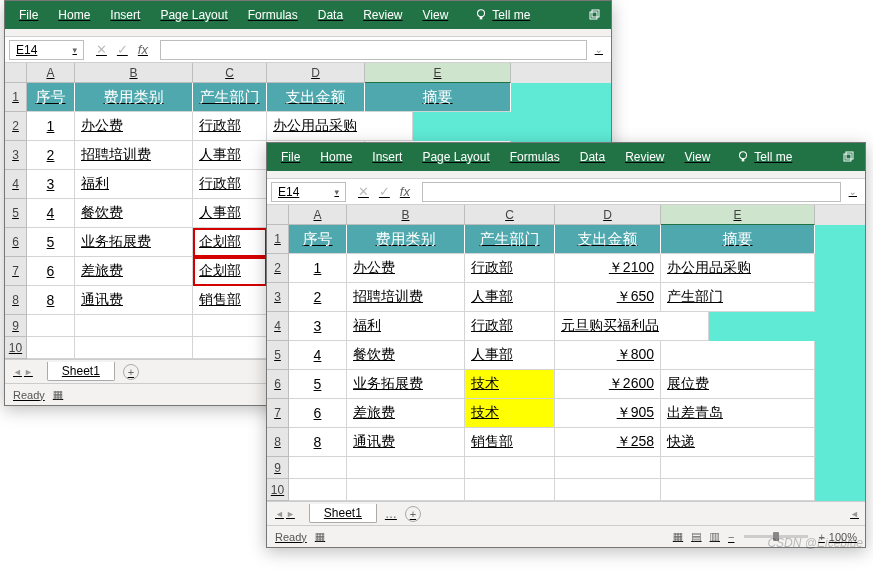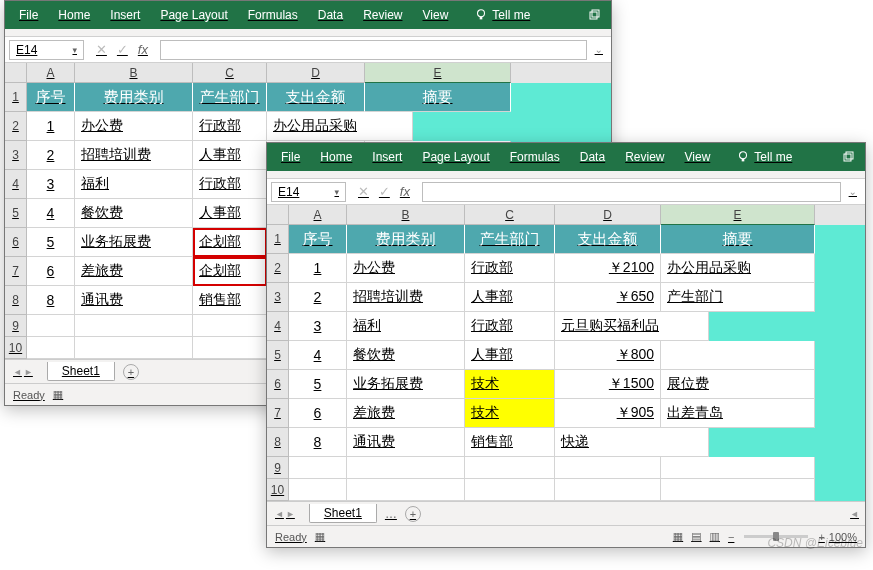--- a/index.html
+++ b/index.html
@@ -306,36 +306,37 @@
           <div class="cell cB">餐饮费</div>
           <div class="cell cC">人事部</div>
           <div class="cell cD right">￥800</div>
           <div class="cell cE"></div>
         </div>
         <div class="row">
           <div class="row-h">6</div>
           <div class="cell cA center">5</div>
           <div class="cell cB">业务拓展费</div>
           <div class="cell cC yellow">技术</div>
-          <div class="cell cD right">￥1500</div>
+          <div class="cell cD right">￥2600</div>
           <div class="cell cE">展位费</div>
         </div>
         <div class="row">
           <div class="row-h">7</div>
           <div class="cell cA center">6</div>
           <div class="cell cB">差旅费</div>
           <div class="cell cC yellow">技术</div>
           <div class="cell cD right">￥905</div>
           <div class="cell cE">出差青岛</div>
         </div>
         <div class="row">
           <div class="row-h">8</div>
           <div class="cell cA center">8</div>
           <div class="cell cB">通讯费</div>
           <div class="cell cC">销售部</div>
+          <div class="cell cD right">￥258</div>
           <div class="cell cE">快递</div>
         </div>
         <div class="row short">
           <div class="row-h">9</div>
           <div class="cell cA"></div>
           <div class="cell cB"></div>
           <div class="cell cC"></div>
           <div class="cell cD"></div>
           <div class="cell cE"></div>
         </div>

